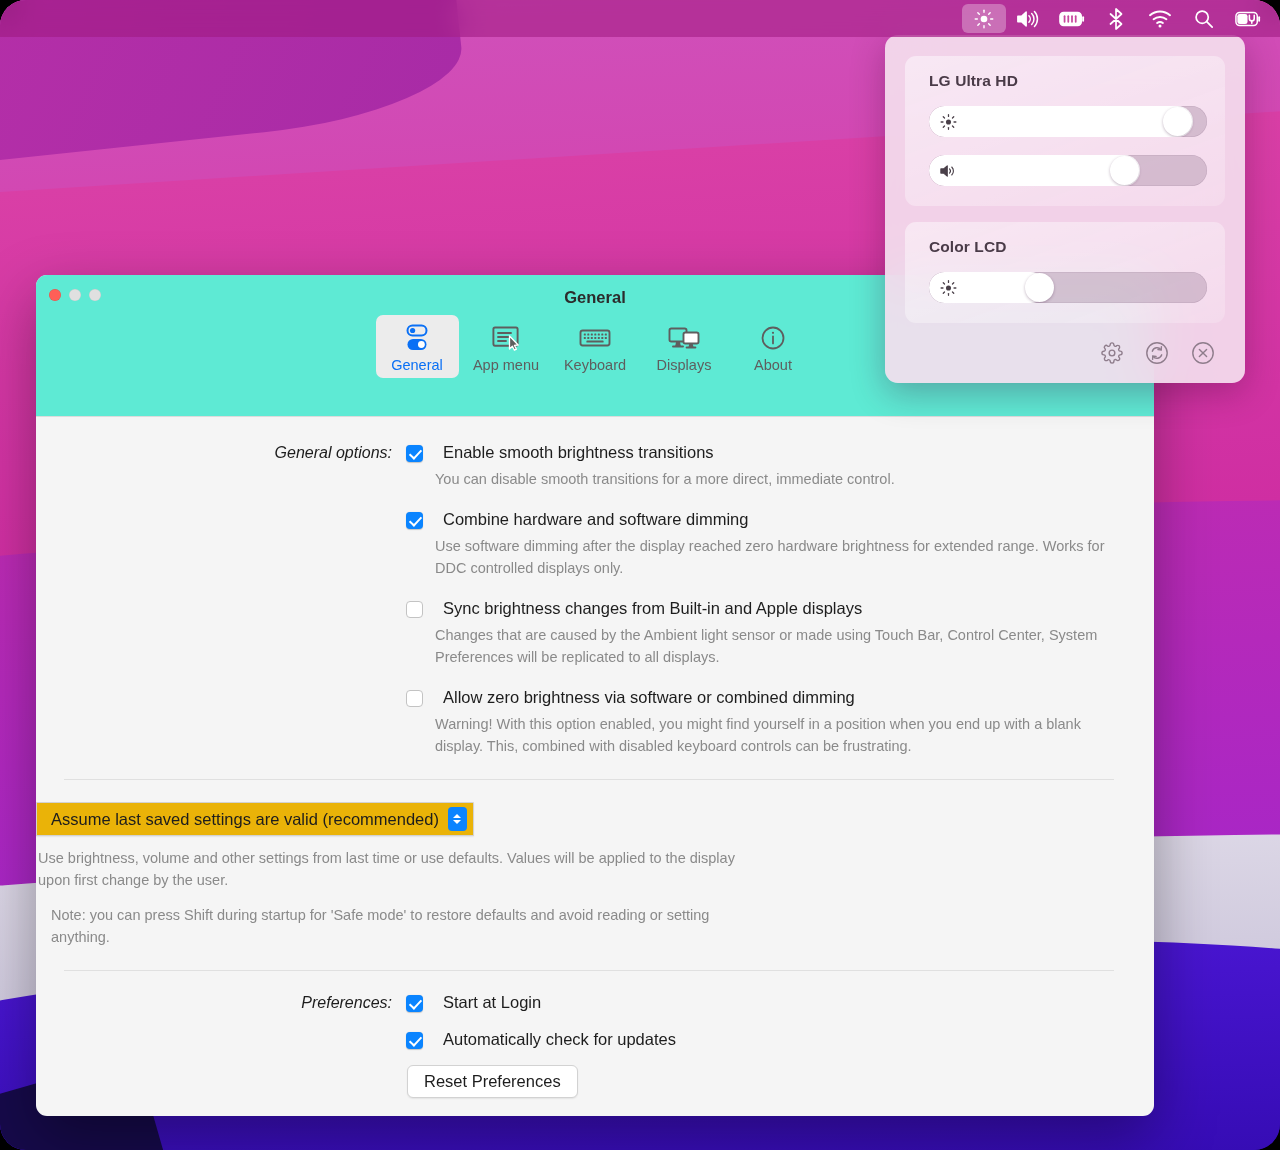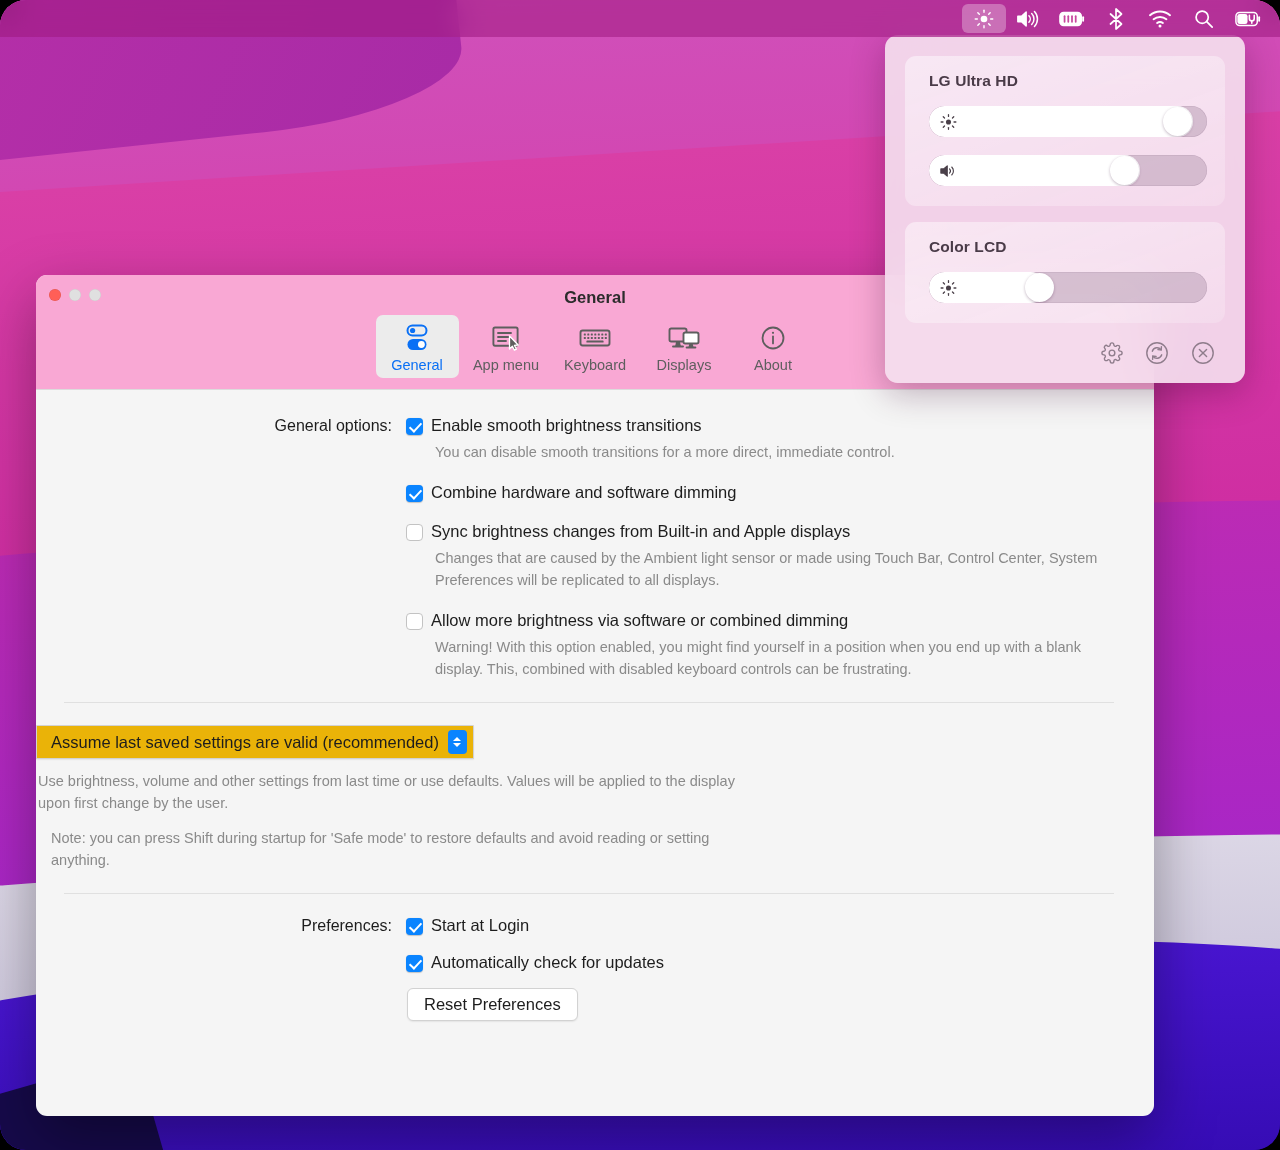--- a/index.html
+++ b/index.html
@@ -173,22 +173,22 @@
     left: 36px; top: 275px;
     width: 1118px; height: 841px;
     background: #f5f5f5;
     border-radius: 11px;
     box-shadow: 0 22px 60px rgba(0,0,0,0.35);
     overflow: hidden;
     z-index: 10;
   }
   #titlebar {
     position: relative;
-    height: 115px;
-    background: #f9a8d4;
+    height: 142px;
+    background: #5eead4;
     border-bottom: 1px solid #dcdcdc;
   }
   .lights {
     position: absolute; left: 13px; top: 14px;
     display: flex; gap: 8px;
   }
   .light { width: 12px; height: 12px; border-radius: 50%; }
   .light.red { background: #ff5f57; box-shadow: inset 0 0 0 0.5px rgba(0,0,0,0.12); }
   .light.gray { background: #e0e0e0; box-shadow: inset 0 0 0 0.5px rgba(0,0,0,0.08); }
   .win-title {
@@ -221,26 +221,27 @@
     display: flex;
     margin-bottom: 0;
   }
   .row-label {
     width: 370px;
     text-align: right;
     padding-right: 14px;
     font-size: 16px;
     color: #1d1d1d;
     padding-top: 1px;
+    font-style: italic;
   }
   .row-body { flex: 1; }
   .cb-line {
     display: flex;
     align-items: flex-start;
-    gap: 8px;
+    gap: 20px;
   }
   .cb {
     width: 17px; height: 17px;
     border-radius: 4px;
     flex: 0 0 17px;
     margin-top: 2px;
     position: relative;
   }
   .cb.on { background: #0a84ff; box-shadow: 0 0.5px 1px rgba(0,0,0,0.2); }
   .cb.off { background: #fff; border: 1px solid #c3c3c3; }
@@ -569,32 +570,33 @@
             <span class="cb on"></span>
             <span class="cb-text">Enable smooth brightness transitions</span>
           </div>
           <div class="hint">You can disable smooth transitions for a more direct, immediate control.</div>
           <div class="gap"></div>
 
           <div class="cb-line">
             <span class="cb on"></span>
             <span class="cb-text">Combine hardware and software dimming</span>
           </div>
+          <div class="hint">Use software dimming after the display reached zero hardware brightness for extended range. Works for DDC controlled displays only.</div>
           <div class="gap"></div>
 
           <div class="cb-line">
             <span class="cb off"></span>
             <span class="cb-text">Sync brightness changes from Built-in and Apple displays</span>
           </div>
           <div class="hint">Changes that are caused by the Ambient light sensor or made using Touch Bar, Control Center, System Preferences will be replicated to all displays.</div>
           <div class="gap"></div>
 
           <div class="cb-line">
             <span class="cb off"></span>
-            <span class="cb-text">Allow more brightness via software or combined dimming</span>
+            <span class="cb-text">Allow zero brightness via software or combined dimming</span>
           </div>
           <div class="hint">Warning! With this option enabled, you might find yourself in a position when you end up with a blank display. This, combined with disabled keyboard controls can be frustrating.</div>
         </div>
       </div>
 
       <div class="divider"></div>
 
       <div class="row">
         <div class="row-body">
           <div class="popbtn">

